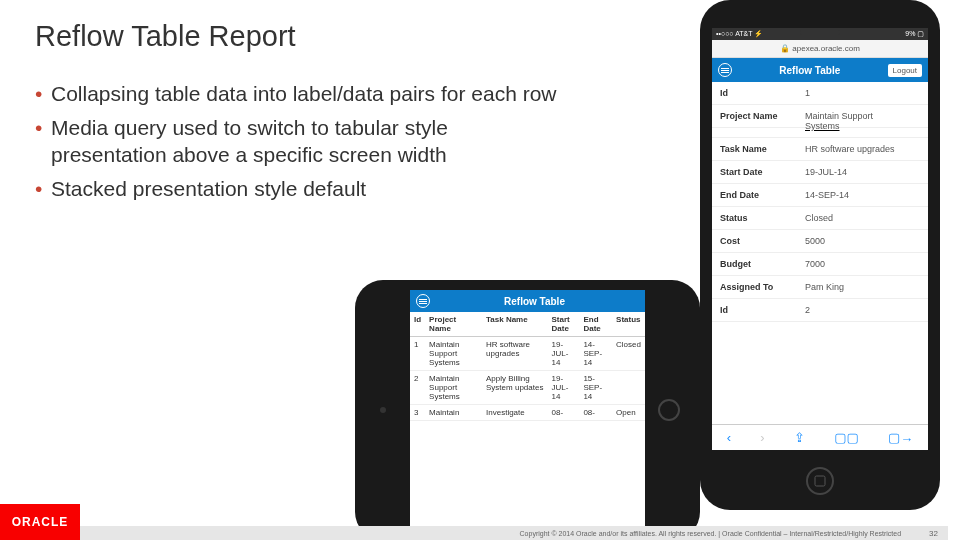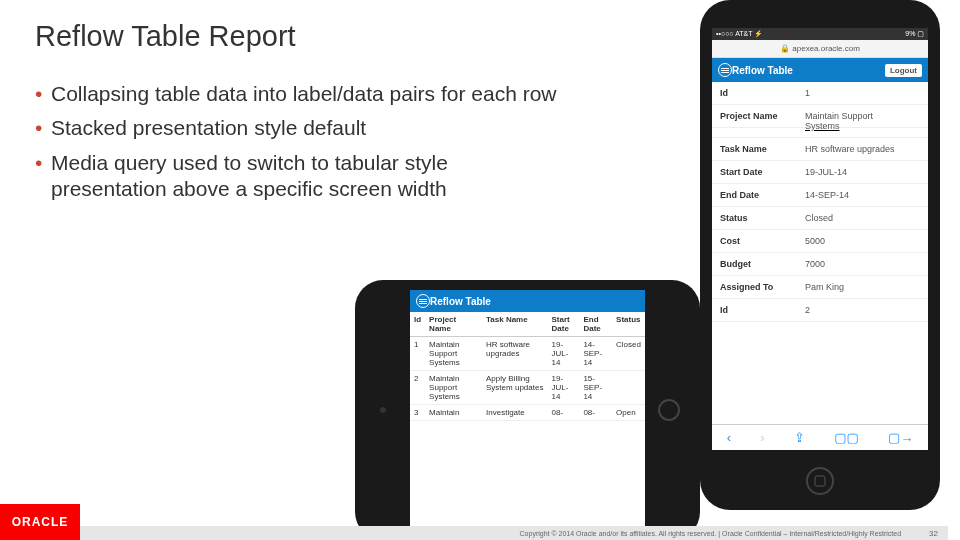--- a/index.html
+++ b/index.html
@@ -16,50 +16,50 @@
 .pagenum{font-size:8px;color:#666}
 
 
 .tablet{position:absolute;left:355px;top:280px;width:345px;height:260px;background:#1a1a1a;border-radius:28px;padding:10px 55px 10px 55px}
 .tablet-btn{position:absolute;right:20px;top:50%;transform:translateY(-50%);width:22px;height:22px;border:2px solid #444;border-radius:50%}
 .tablet-cam{position:absolute;left:25px;top:50%;transform:translateY(-50%);width:6px;height:6px;background:#333;border-radius:50%}
 .tablet-screen{width:100%;height:100%;background:#fff;overflow:hidden;font-size:9px}
 .app-header{background:#0d7cc9;color:#fff;display:flex;align-items:center;padding:4px 6px;font-size:10px;font-weight:700}
 .menu-icon{width:14px;height:14px;border:1px solid #fff;border-radius:50%;display:flex;flex-direction:column;justify-content:center;gap:1px;padding:2px}
 .menu-icon span{height:1px;background:#fff}
-.app-title{flex:1;}
+.app-title{flex:1;text-align:center}
 .tbl{width:100%;border-collapse:collapse;font-size:8px}
 .tbl th{text-align:left;padding:3px 4px;font-weight:700;border-bottom:1px solid #ccc;color:#333;background:#fff;vertical-align:top}
 .tbl td{padding:3px 4px;border-bottom:1px solid #eee;color:#333;vertical-align:top}
 
 
 .phone{position:absolute;right:20px;top:0;width:240px;height:510px;background:#1a1a1a;border-radius:30px;padding:28px 12px 60px 12px}
 .phone-speaker{position:absolute;top:30px;left:50%;transform:translateX(-50%);width:40px;height:5px;background:#333;border-radius:3px}
 .phone-home{position:absolute;bottom:15px;left:50%;transform:translateX(-50%);width:28px;height:28px;border:2px solid #444;border-radius:50%}
 .phone-home::after{content:"";position:absolute;top:50%;left:50%;transform:translate(-50%,-50%);width:9px;height:9px;border:1px solid #555;border-radius:2px}
 .phone-screen{width:100%;height:100%;background:#fff;overflow:hidden;display:flex;flex-direction:column}
 .status-bar{background:#333;color:#fff;font-size:7px;padding:2px 4px;display:flex;justify-content:space-between}
 .url-bar{background:#f4f4f4;font-size:8px;padding:4px;text-align:center;color:#555;border-bottom:1px solid #ddd}
 .phone-header{background:#0d7cc9;color:#fff;display:flex;align-items:center;padding:5px 6px;font-size:10px;font-weight:700}
-.logout{font-size:8px;font-weight:700;background:#fff;color:#555;padding:2px 5px;border-radius:2px}
+.logout{font-size:8px;font-weight:400;background:#fff;color:#555;padding:2px 5px;border-radius:2px}
 .reflow-list{flex:1;overflow:hidden}
 .rf-row{display:flex;padding:6px 8px;border-bottom:1px solid #eee;font-size:9px}
 .rf-label{width:85px;font-weight:700;color:#333}
 .rf-val{color:#555}
 .safari-bar{border-top:1px solid #ccc;display:flex;justify-content:space-around;padding:5px 0;color:#1e90ff;font-size:13px}
 </style>
 </head>
 <body>
 
 <div class="slide">
   <h1 class="title">Reflow Table Report</h1>
   <ul class="bullets">
     <li>Collapsing table data into label/data pairs for each row</li>
+    <li style="max-width:480px">Media query used to switch to tabular style presentation above a specific screen width</li>
     <li>Stacked presentation style default</li>
-    <li style="max-width:480px">Media query used to switch to tabular style presentation above a specific screen width</li>
   </ul>
 
   <div class="tablet">
     <div class="tablet-cam"></div>
     <div class="tablet-btn"></div>
     <div class="tablet-screen">
       <div class="app-header">
         <div class="menu-icon">
             <span></span>
             <span></span>

